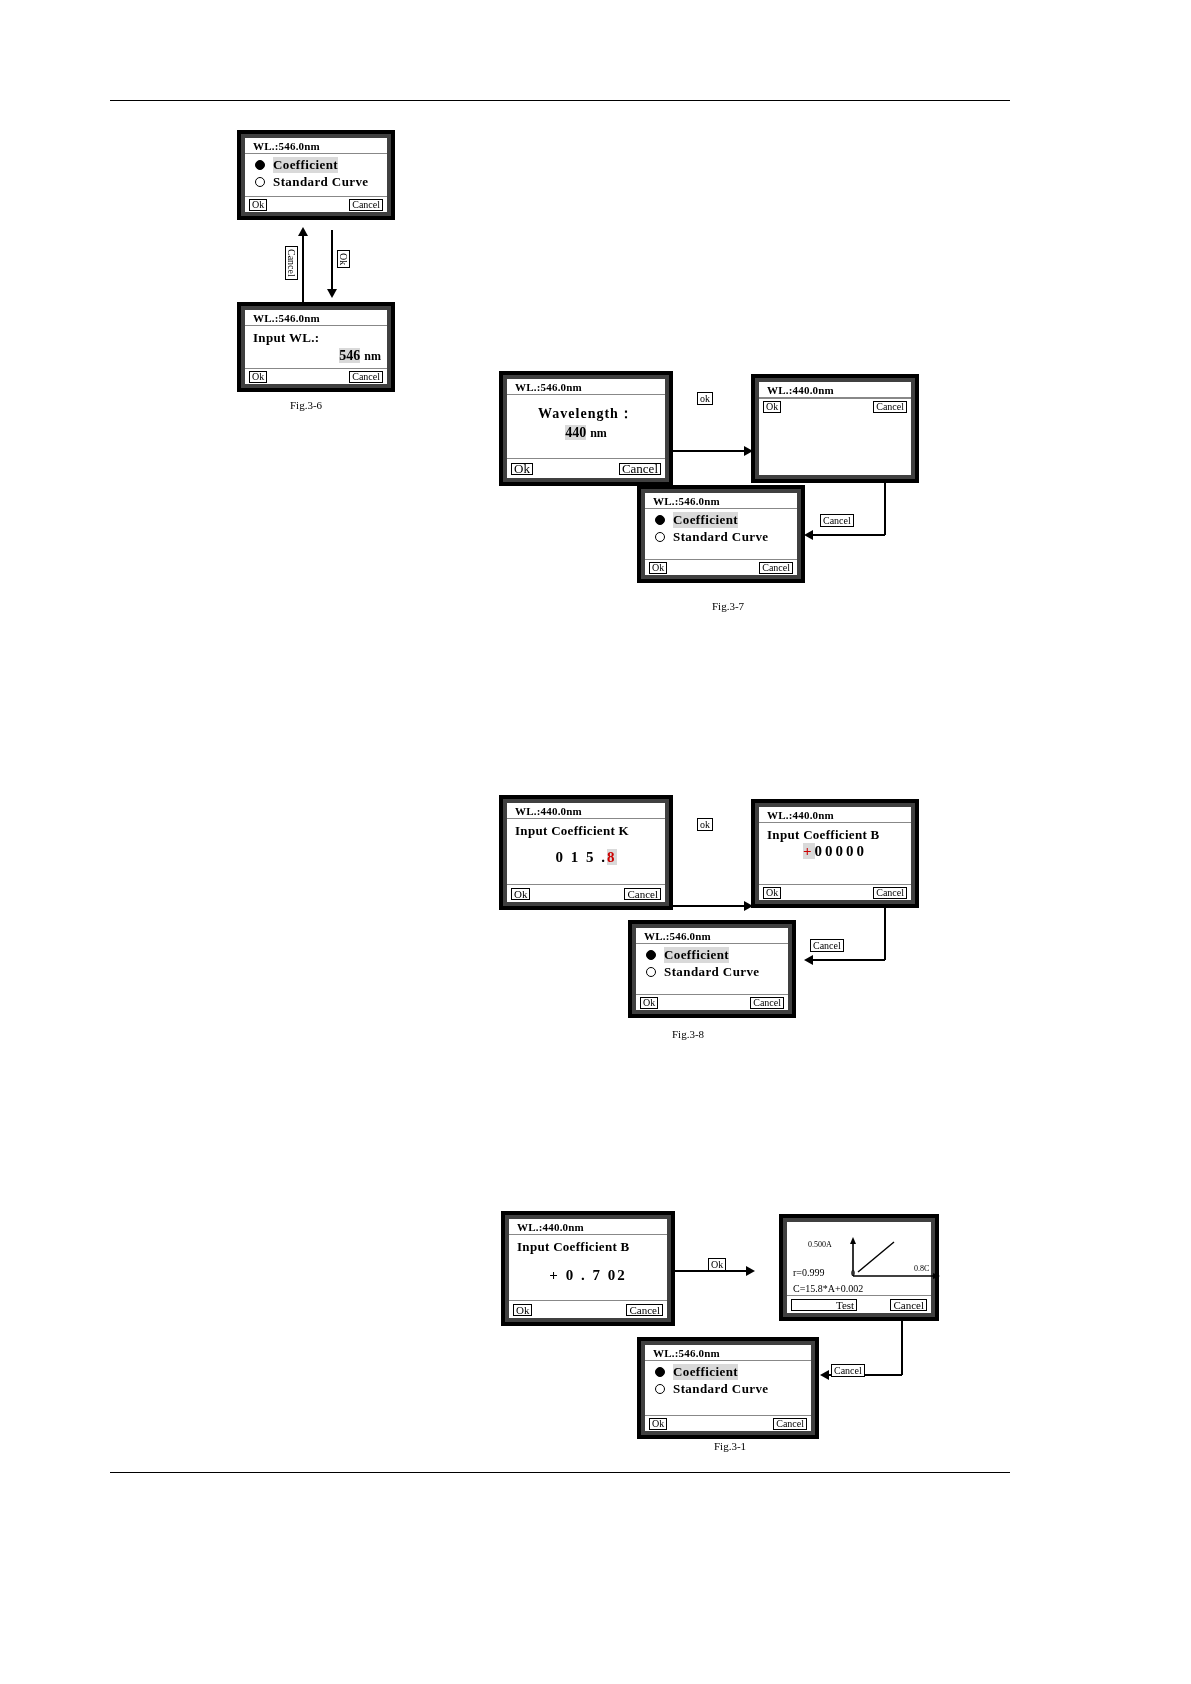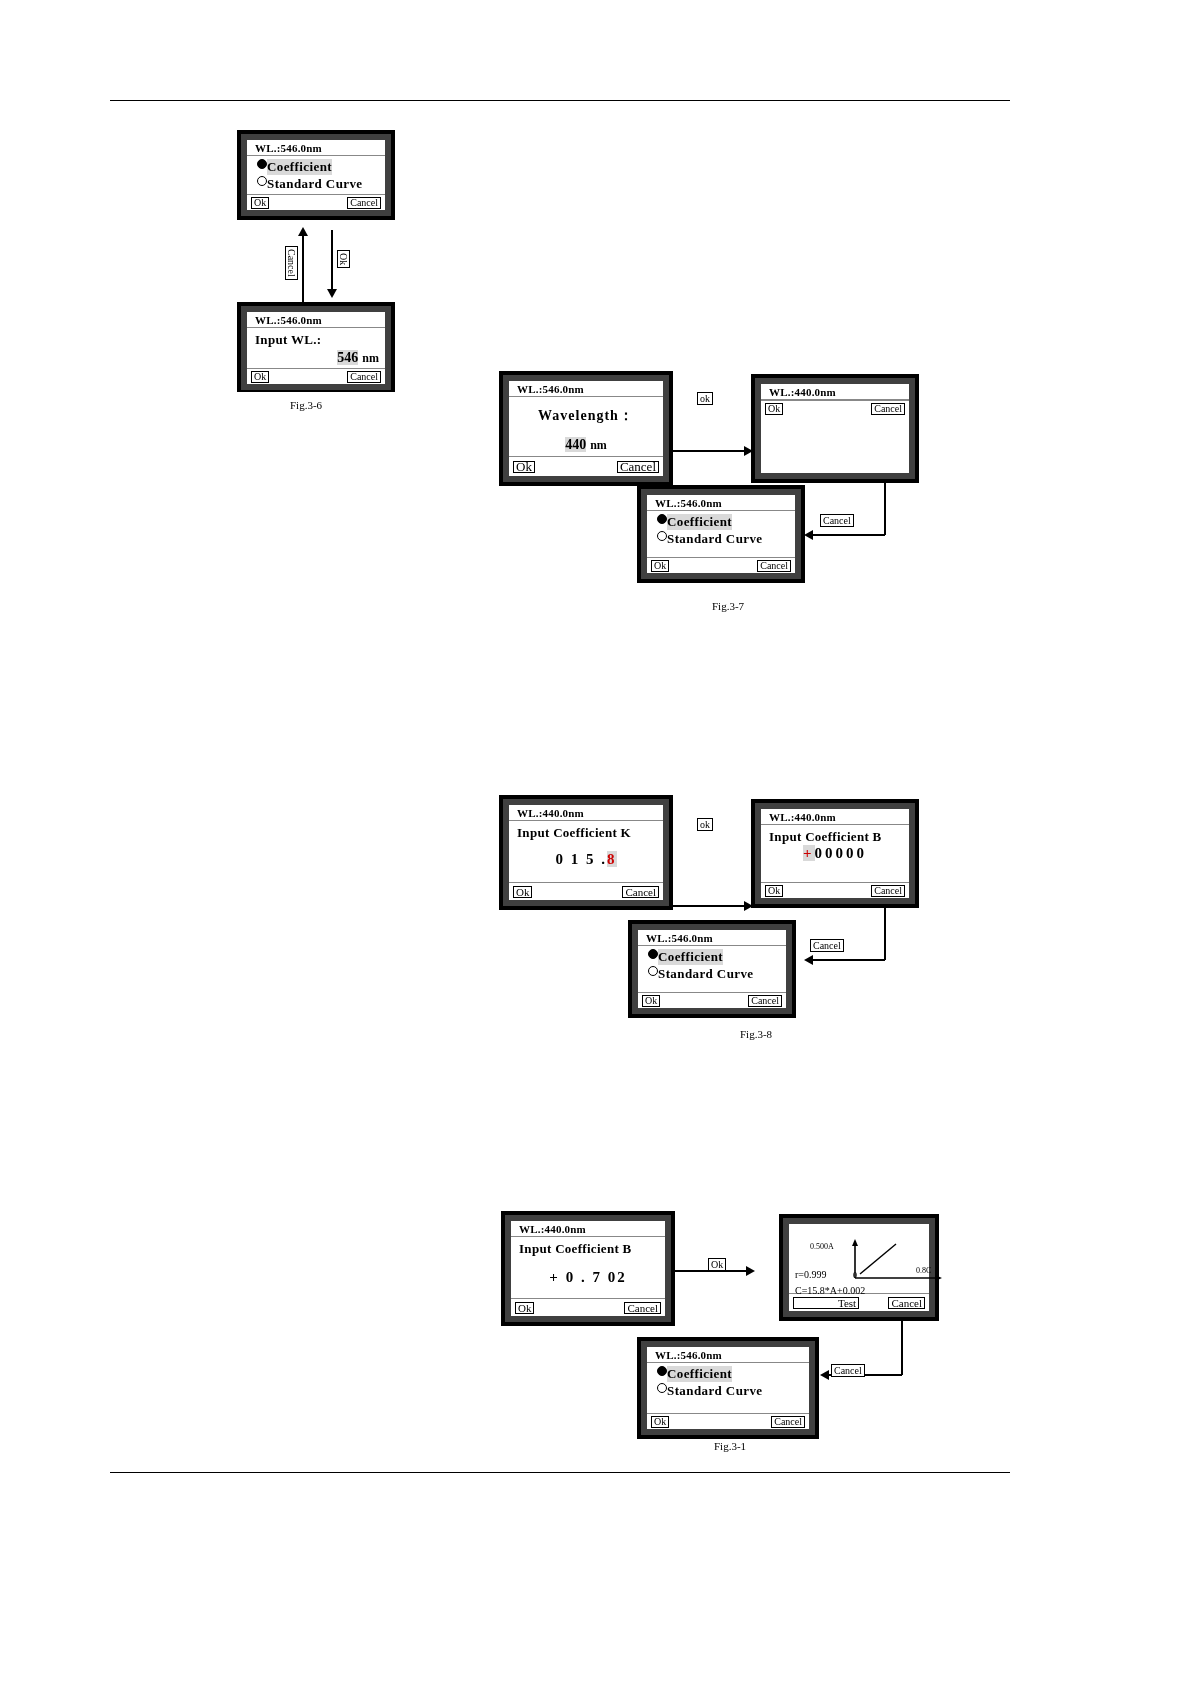--- a/index.html
+++ b/index.html
@@ -19,38 +19,38 @@
 
   
   .lcd {
     position:absolute;
     background:#ffffff;
     border:3px solid #000;
     box-shadow:0 0 0 1px #000;
     font-family:"Liberation Serif", serif;
     display:flex; flex-direction:column;
   }
-  .lcd-inner { border:6px solid #404040; flex:1; display:flex; flex-direction:column; }
+  .lcd-inner { border:4px solid #404040; flex:1; display:flex; flex-direction:column; }
   .lcd-title {
     font-weight:bold; font-size:11px; letter-spacing:.2px;
     padding:2px 6px 1px 8px; border-bottom:1px solid #888;
     white-space:nowrap;
   }
   .lcd-body { flex:1; position:relative; padding:2px 6px; }
   .lcd-foot {
     border-top:1px solid #888;
     display:flex; justify-content:space-between; align-items:center;
     padding:1px 4px; height:16px;
   }
   .btn {
     border:1px solid #000; background:#fff;
     font-size:10px; line-height:10px; padding:0px 2px;
     font-family:"Liberation Serif", serif; white-space:nowrap;
   }
-  .row { display:flex; gap:0; margin:1px 0 0 4px; }
+  .row { display:flex; align-items:center; gap:8px; margin:1px 0 0 4px; }
   .radio {
     width:10px; height:10px; border:1.6px solid #000; border-radius:50%;
     display:inline-block; flex:none;
   }
   .radio.on { background:#000; }
   .opt-label { font-size:13px; font-weight:bold; letter-spacing:.4px; }
   .hl { background:#d9d9d9; }
   .big-center { text-align:center; font-size:14px; font-weight:bold; letter-spacing:1px; }
   .lbl-left { font-size:13px; font-weight:bold; letter-spacing:.3px; }
   .digits { font-size:15px; font-weight:bold; letter-spacing:3px; text-align:center; }
@@ -137,21 +137,21 @@
     </div>
   </div>
 
   <div class="caption" style="left:290px; top:399px;">Fig.3-6</div>
 
   <div class="lcd" style="left:500px; top:372px; width:172px; height:113px;">
     <div class="lcd-inner">
       <div class="lcd-title">WL.:546.0nm</div>
       <div class="lcd-body">
         <div class="big-center" style="margin-top:8px;">Wavelength：</div>
-        <div style="text-align:center; margin-top:10px;">
+        <div style="text-align:center; ">
           <span class="hl" style="font-size:14px; font-weight:bold;">440</span>
           <span style="font-size:12px; font-weight:bold;">nm</span>
         </div>
       </div>
       <div class="lcd-foot" style="height:20px;">
         <span class="btn" style="font-size:13px;">Ok</span>
         <span class="btn" style="font-size:13px;">Cancel</span>
       </div>
     </div>
   </div>
@@ -251,21 +251,21 @@
           <span class="opt-label">Standard Curve</span>
         </div>
       </div>
       <div class="lcd-foot">
         <span class="btn">Ok</span>
         <span class="btn">Cancel</span>
       </div>
     </div>
   </div>
 
-  <div class="caption" style="left:740px; top:1028px;">Fig.3-8</div>
+  <div class="caption" style="left:672px; top:1028px;">Fig.3-8</div>
 
   <div class="lcd" style="left:502px; top:1212px; width:172px; height:113px;">
     <div class="lcd-inner">
       <div class="lcd-title">WL.:440.0nm</div>
       <div class="lcd-body">
         <div class="lbl-left" style="margin:2px 0 0 2px;">Input Coefficient B</div>
         <div class="digits" style="margin-top:12px; letter-spacing:2px;">
           <span>+ 0 . 7 0</span><span>2</span>
         </div>
       </div>

